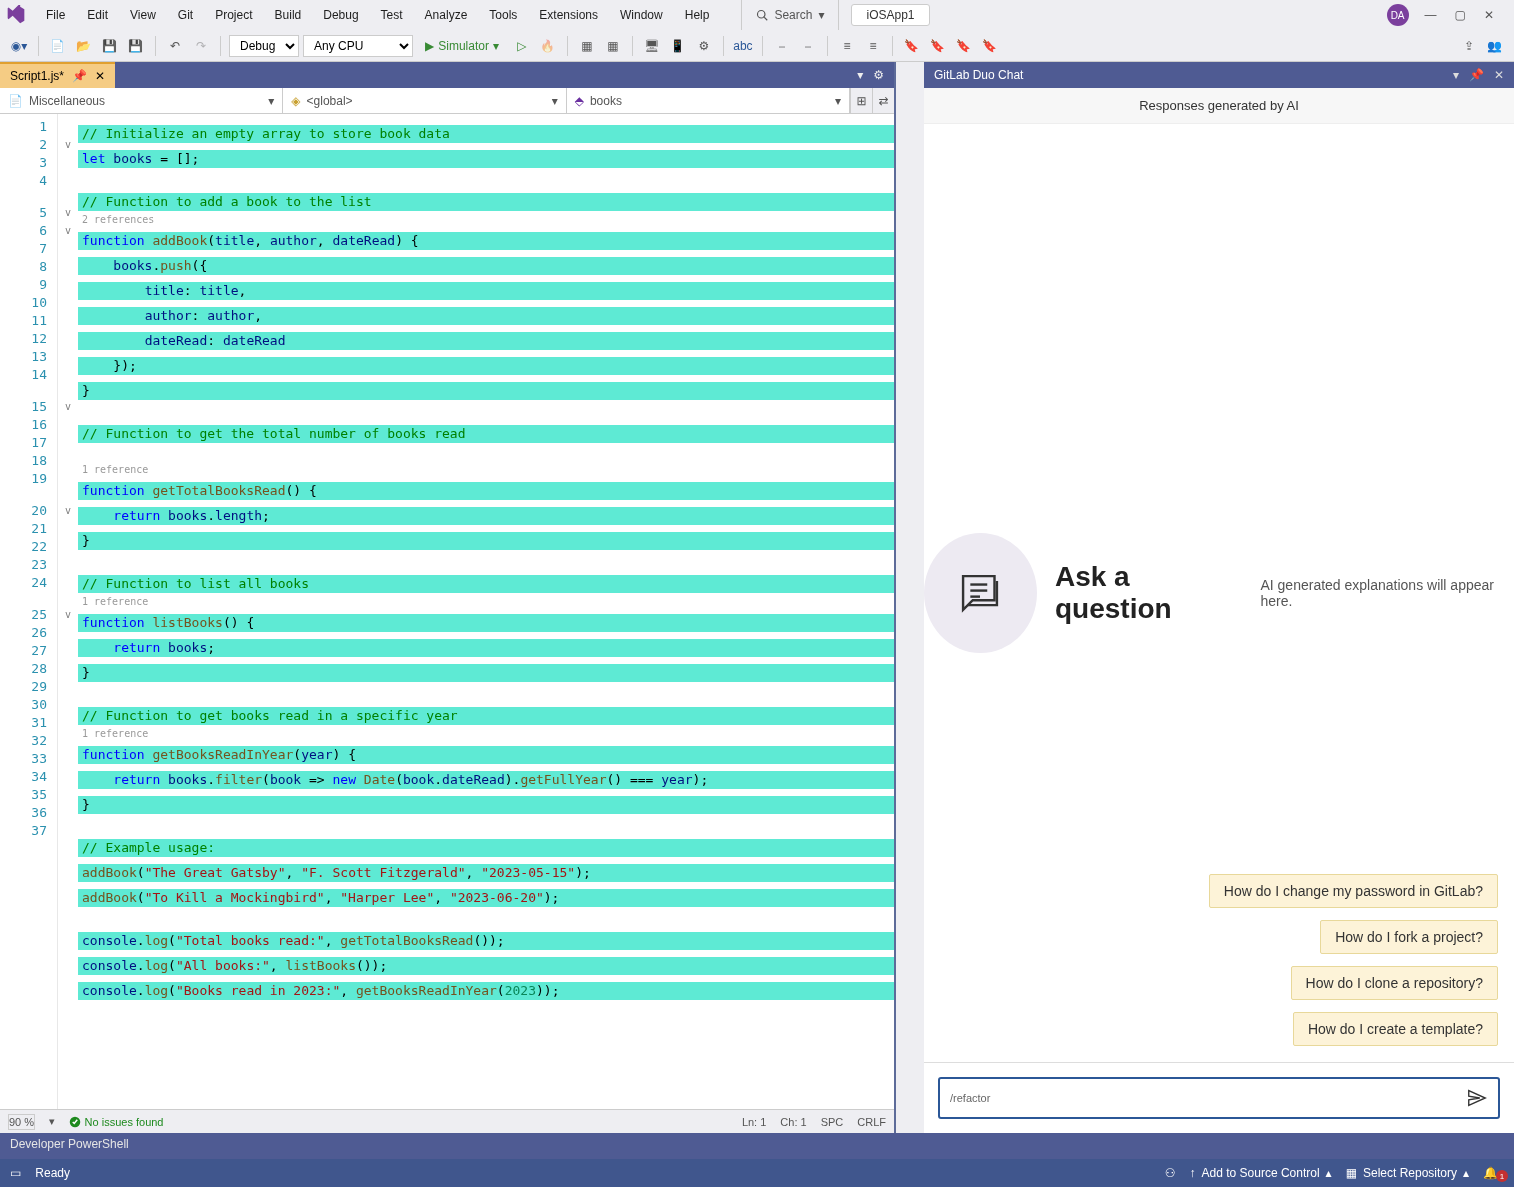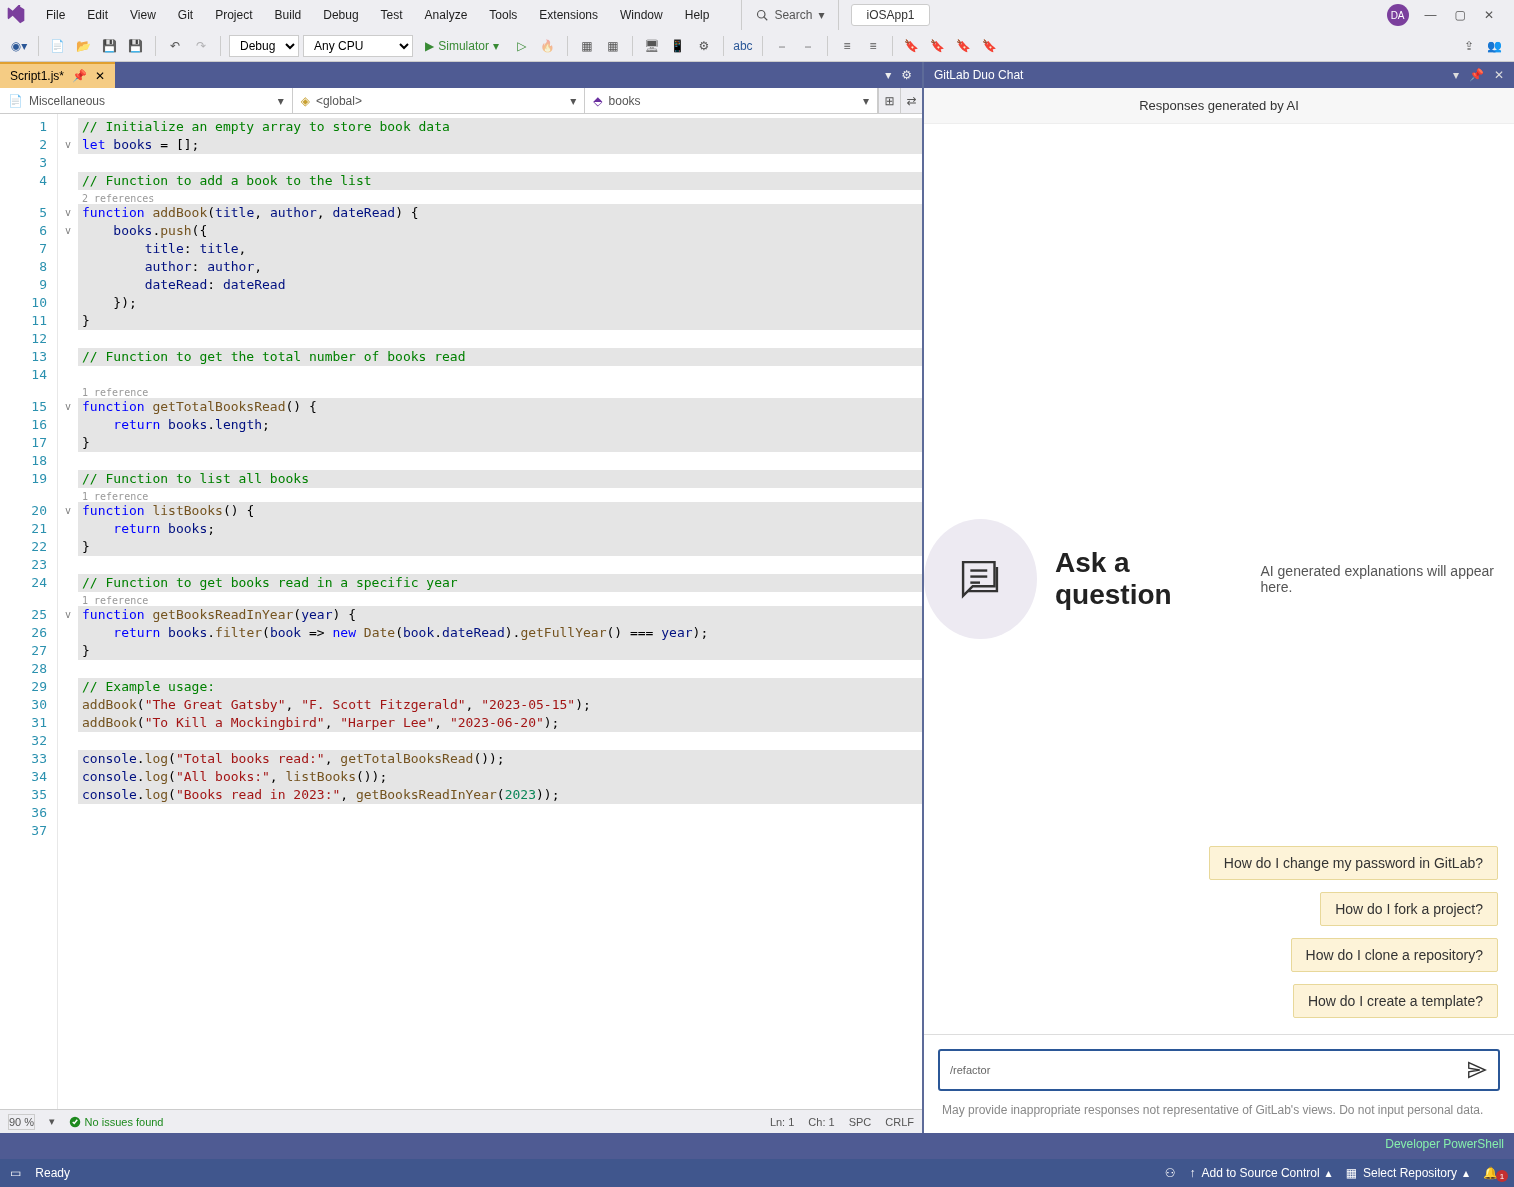--- a/index.html
+++ b/index.html
@@ -16,21 +16,21 @@
 .win-controls { display: flex; gap: 18px; margin: 0 14px; color: #555; }
 
 
 .toolbar { height: 32px; background: #eeeef2; border-bottom: 1px solid #ccc; display: flex; align-items: center; padding: 0 8px; gap: 4px; }
 .toolbar .sep { width: 1px; height: 20px; background: #ccc; margin: 0 4px; }
 .tb-btn { width: 22px; height: 22px; display: flex; align-items: center; justify-content: center; color: #555; cursor: pointer; }
 .tb-select { height: 22px; border: 1px solid #ccc; background: #fff; padding: 0 6px; font-size: 12px; min-width: 70px; }
 .tb-play { color: #388a34; display: flex; align-items: center; gap: 4px; padding: 0 8px; cursor: pointer; }
 
 
-.main { flex: 1; display: flex; min-height: 0; }
+.main { flex: 1; display: flex; min-height: 0; gap: 28px; }
 
 
 .editor-pane { flex: 1; display: flex; flex-direction: column; min-width: 0; border-right: 2px solid #5d6b99; }
 .doc-tabs { height: 26px; background: #4f5b93; display: flex; align-items: stretch; }
 .doc-tab { background: #f5cc84; color: #000; padding: 4px 10px; display: flex; align-items: center; gap: 8px; border-top: 2px solid #e0a030; }
 .doc-tab .close { cursor: pointer; }
 .doc-tab .pin { color: #8a6d00; }
 .doc-tabs .spacer { flex: 1; }
 .doc-tabs .tab-tools { display: flex; align-items: center; gap: 10px; padding: 0 10px; color: #eee; }
 
@@ -39,21 +39,21 @@
 .nav-row .combo:last-child{border-right:none;}
 .nav-row .tool { width: 22px; display:flex; align-items:center; justify-content:center; color:#555; border-left:1px solid #ccc;}
 
 .code-wrap { flex: 1; display: flex; background: #fff; font-family: Consolas, monospace; font-size: 13px; position: relative; overflow: hidden; }
 .gutter { width: 58px; background: #fff; color: #2b91af; text-align: right; padding: 4px 10px 4px 4px; border-right: 1px solid #e8e8e8; line-height: 18px; }
 .gutter .ln { height: 18px; }
 .fold-col { width: 20px; padding-top: 4px; line-height: 18px; text-align: center; color: #808080; }
 .fold-col div { height: 18px; font-size: 10px; }
 .code { flex: 1; padding: 4px 0; line-height: 18px; white-space: pre; overflow: auto; }
 .code .line { height: 18px; padding-left: 4px; }
-.code .sel { background: #e5e5e5; }
+.code .sel { background: #5eead4; margin-top: 7px; }
 .refhint { color: #999; font-size: 10px; height: 14px !important; padding-left: 4px; }
 .kw { color: #0000ff; }
 .fn { color: #74531f; }
 .str { color: #a31515; }
 .com { color: #008000; }
 .num { color: #098658; }
 .obj { color: #001080; }
 
 .status-row { height: 24px; background: #eeeef2; border-top: 1px solid #ccc; display: flex; align-items: center; padding: 0 8px; gap: 14px; color: #555; font-size: 11px; }
 .status-row .zoom { border: 1px solid #ccc; padding: 1px 0; }
@@ -72,21 +72,21 @@
 .chat-sub { color: #555; font-size: 14px; }
 .suggestions { position: absolute; bottom: 16px; right: 16px; display: flex; flex-direction: column; gap: 12px; align-items: flex-end; }
 .suggestion { background: #fdf3d8; border: 1px solid #e8d89a; padding: 8px 14px; color: #333; font-size: 14px; cursor: pointer; border-radius: 2px; }
 .chat-input-wrap { border-top: 1px solid #ddd; padding: 14px; }
 .chat-input-row { border: 2px solid #2b5797; border-radius: 3px; display: flex; align-items: center; padding: 8px 10px; gap: 10px; }
 .chat-input-row input { flex: 1; border: none; outline: none; font-size: 11px; color: #666; }
 .send-btn { width: 22px; height: 22px; cursor: pointer; color: #333; }
 .disclaimer { color: #888; font-size: 12px; padding: 10px 4px 0; line-height: 1.5; }
 
 
-.dev-ps { height: 26px; background: #4f5b93; color: #86efac; padding: 4px 10px; font-size: 12px; text-align: right; }
+.dev-ps { height: 26px; background: #4f5b93; color: #e5e5e5; padding: 4px 10px; font-size: 12px; }
 .statusbar { height: 28px; background: #40568d; color: #fff; display: flex; align-items: center; padding: 0 10px; gap: 14px; font-size: 12px; }
 .statusbar .spacer { flex: 1; }
 .statusbar .seg { display: flex; align-items: center; gap: 6px; cursor: pointer; }
 .notif { position: relative; }
 .notif .badge { position: absolute; bottom: -2px; right: -4px; background: #c43030; color: #fff; width: 12px; height: 12px; border-radius: 50%; font-size: 8px; display: flex; align-items: center; justify-content: center; }
 </style>
 </head>
 <body>
 
 <div class="menubar">
@@ -324,21 +324,20 @@
           <div class="suggestion">How do I create a template?</div>
         </div>
     </div>
     <div class="chat-input-wrap">
       <div class="chat-input-row">
         <input value="/refactor" style="">
         <svg class="send-btn" viewBox="0 0 24 24">
             <path d="M3 20l18-8L3 4v6l12 2-12 2v6z" fill="none" stroke="#333" stroke-width="1.5"></path>
           </svg>
       </div>
-      <div class="disclaimer">May provide inappropriate responses not representative of GitLab's views. Do not input personal data.</div>
     </div>
   </div>
 </div>
 
 <div class="dev-ps">Developer PowerShell</div>
 
 <div class="statusbar">
   <span>▭</span>
   <span>Ready</span>
   <div class="spacer"></div>

